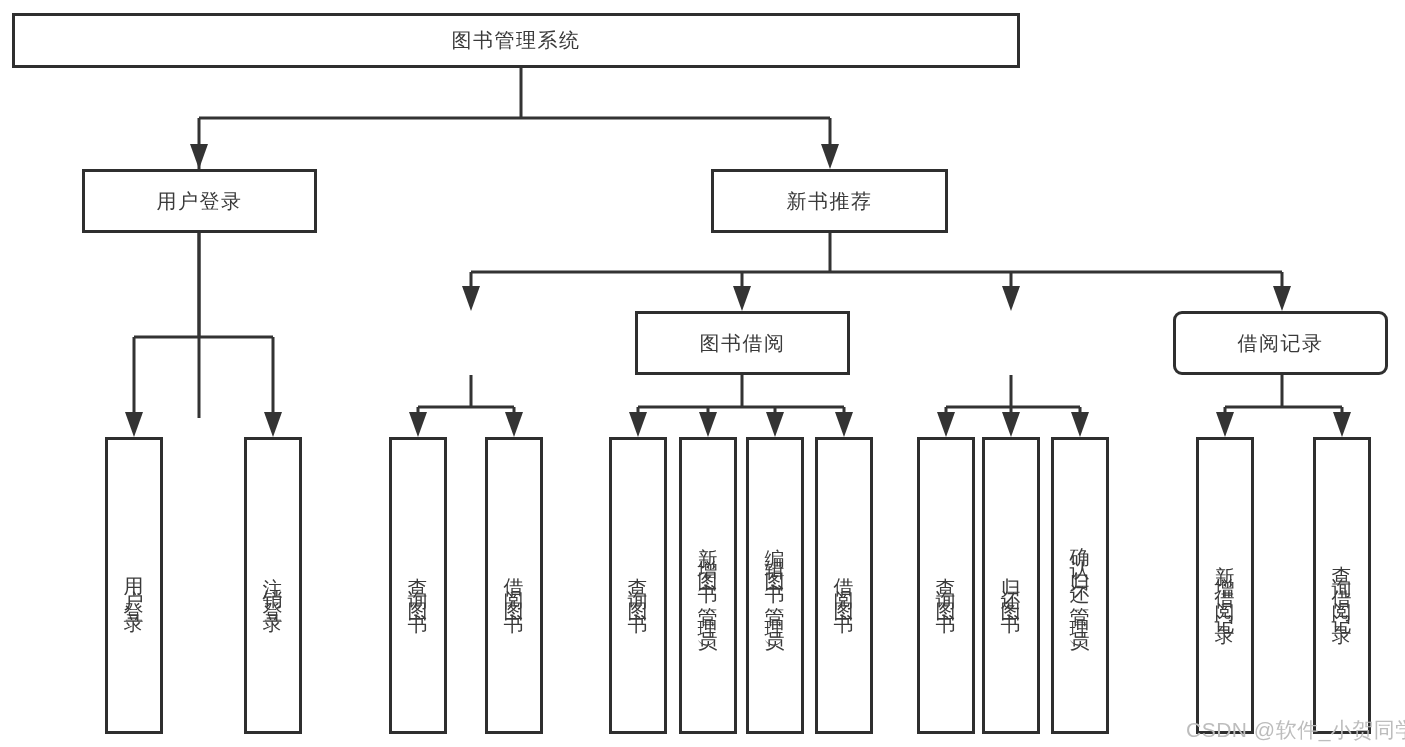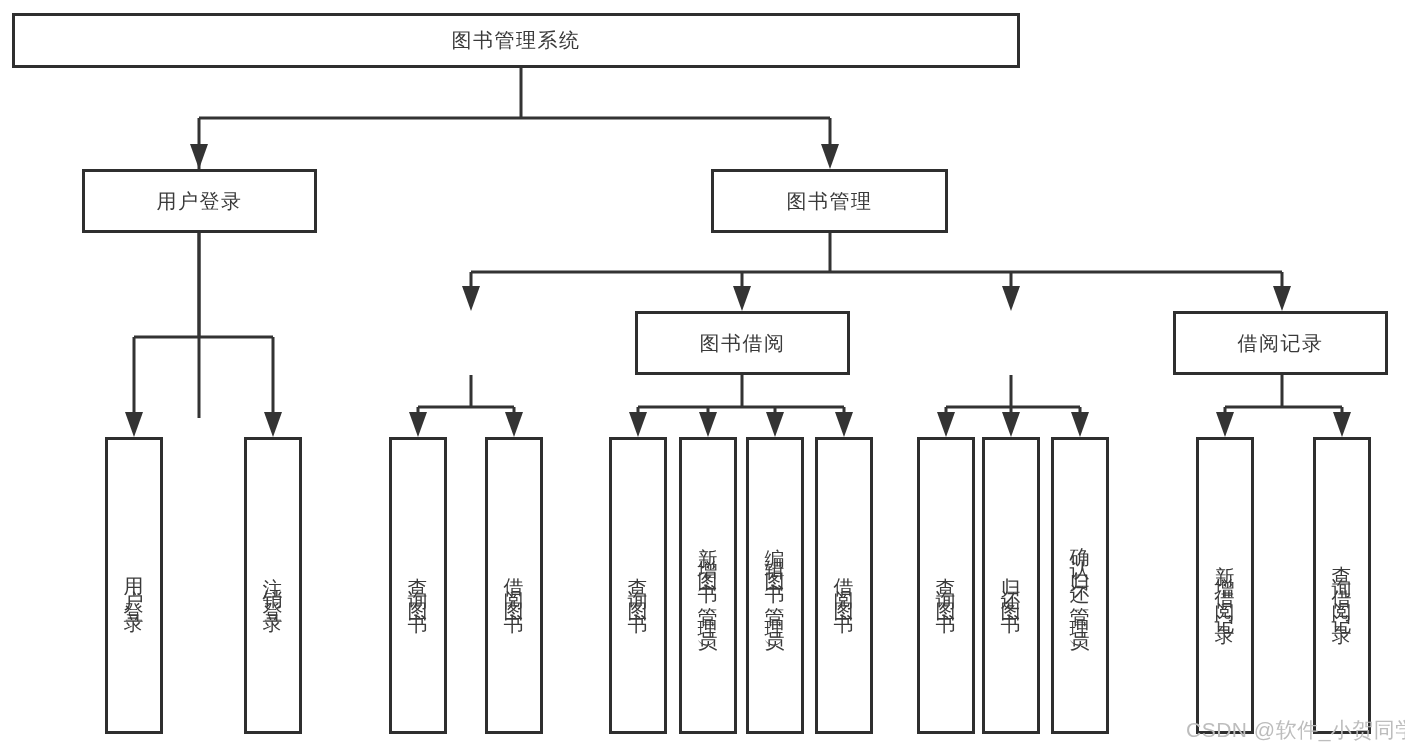--- a/index.html
+++ b/index.html
@@ -36,21 +36,21 @@
   }
   
   .n-root{left:12px;top:13px;width:1008px;height:55px;}
   
   .n-userlogin{left:82px;top:169px;width:235px;height:64px;}
   .n-bookmgmt{left:711px;top:169px;width:237px;height:64px;}
   
   .n-newbook{left:363px;top:311px;width:217px;height:64px;}
   .n-borrowing{left:635px;top:311px;width:215px;height:64px;}
   .n-current{left:904px;top:311px;width:215px;height:64px;}
-  .n-records{left:1173px;top:311px;width:215px;height:64px;}
+  .n-records{left:1173px;top:311px;width:215px;height:64px;border-radius:9px;}
   
   .n-a1{left:105px;} .n-a2{left:244px;}
   .n-b1{left:389px;} .n-b2{left:485px;}
   .n-c1{left:609px;} .n-c2{left:679px;} .n-c3{left:746px;} .n-c4{left:815px;}
   .n-d1{left:917px;} .n-d2{left:982px;} .n-d3{left:1051px;}
   .n-e1{left:1196px;} .n-e2{left:1313px;}
   .watermark{
     position:absolute;
     left:1186px;top:716px;
     font-size:21px;
@@ -106,21 +106,21 @@
   </svg>
 
   <div class="node n-root">
     <span class="hlabel">图书管理系统</span>
   </div>
 
   <div class="node n-userlogin">
     <span class="hlabel">用户登录</span>
   </div>
   <div class="node n-bookmgmt">
-    <span class="hlabel">图书管理</span>
+    <span class="hlabel">新书推荐</span>
   </div>
 
   <div class="node n-borrowing">
     <span class="hlabel">图书借阅</span>
   </div>
   <div class="node n-records">
     <span class="hlabel">借阅记录</span>
   </div>
 
   <div class="node vnode n-a1">

